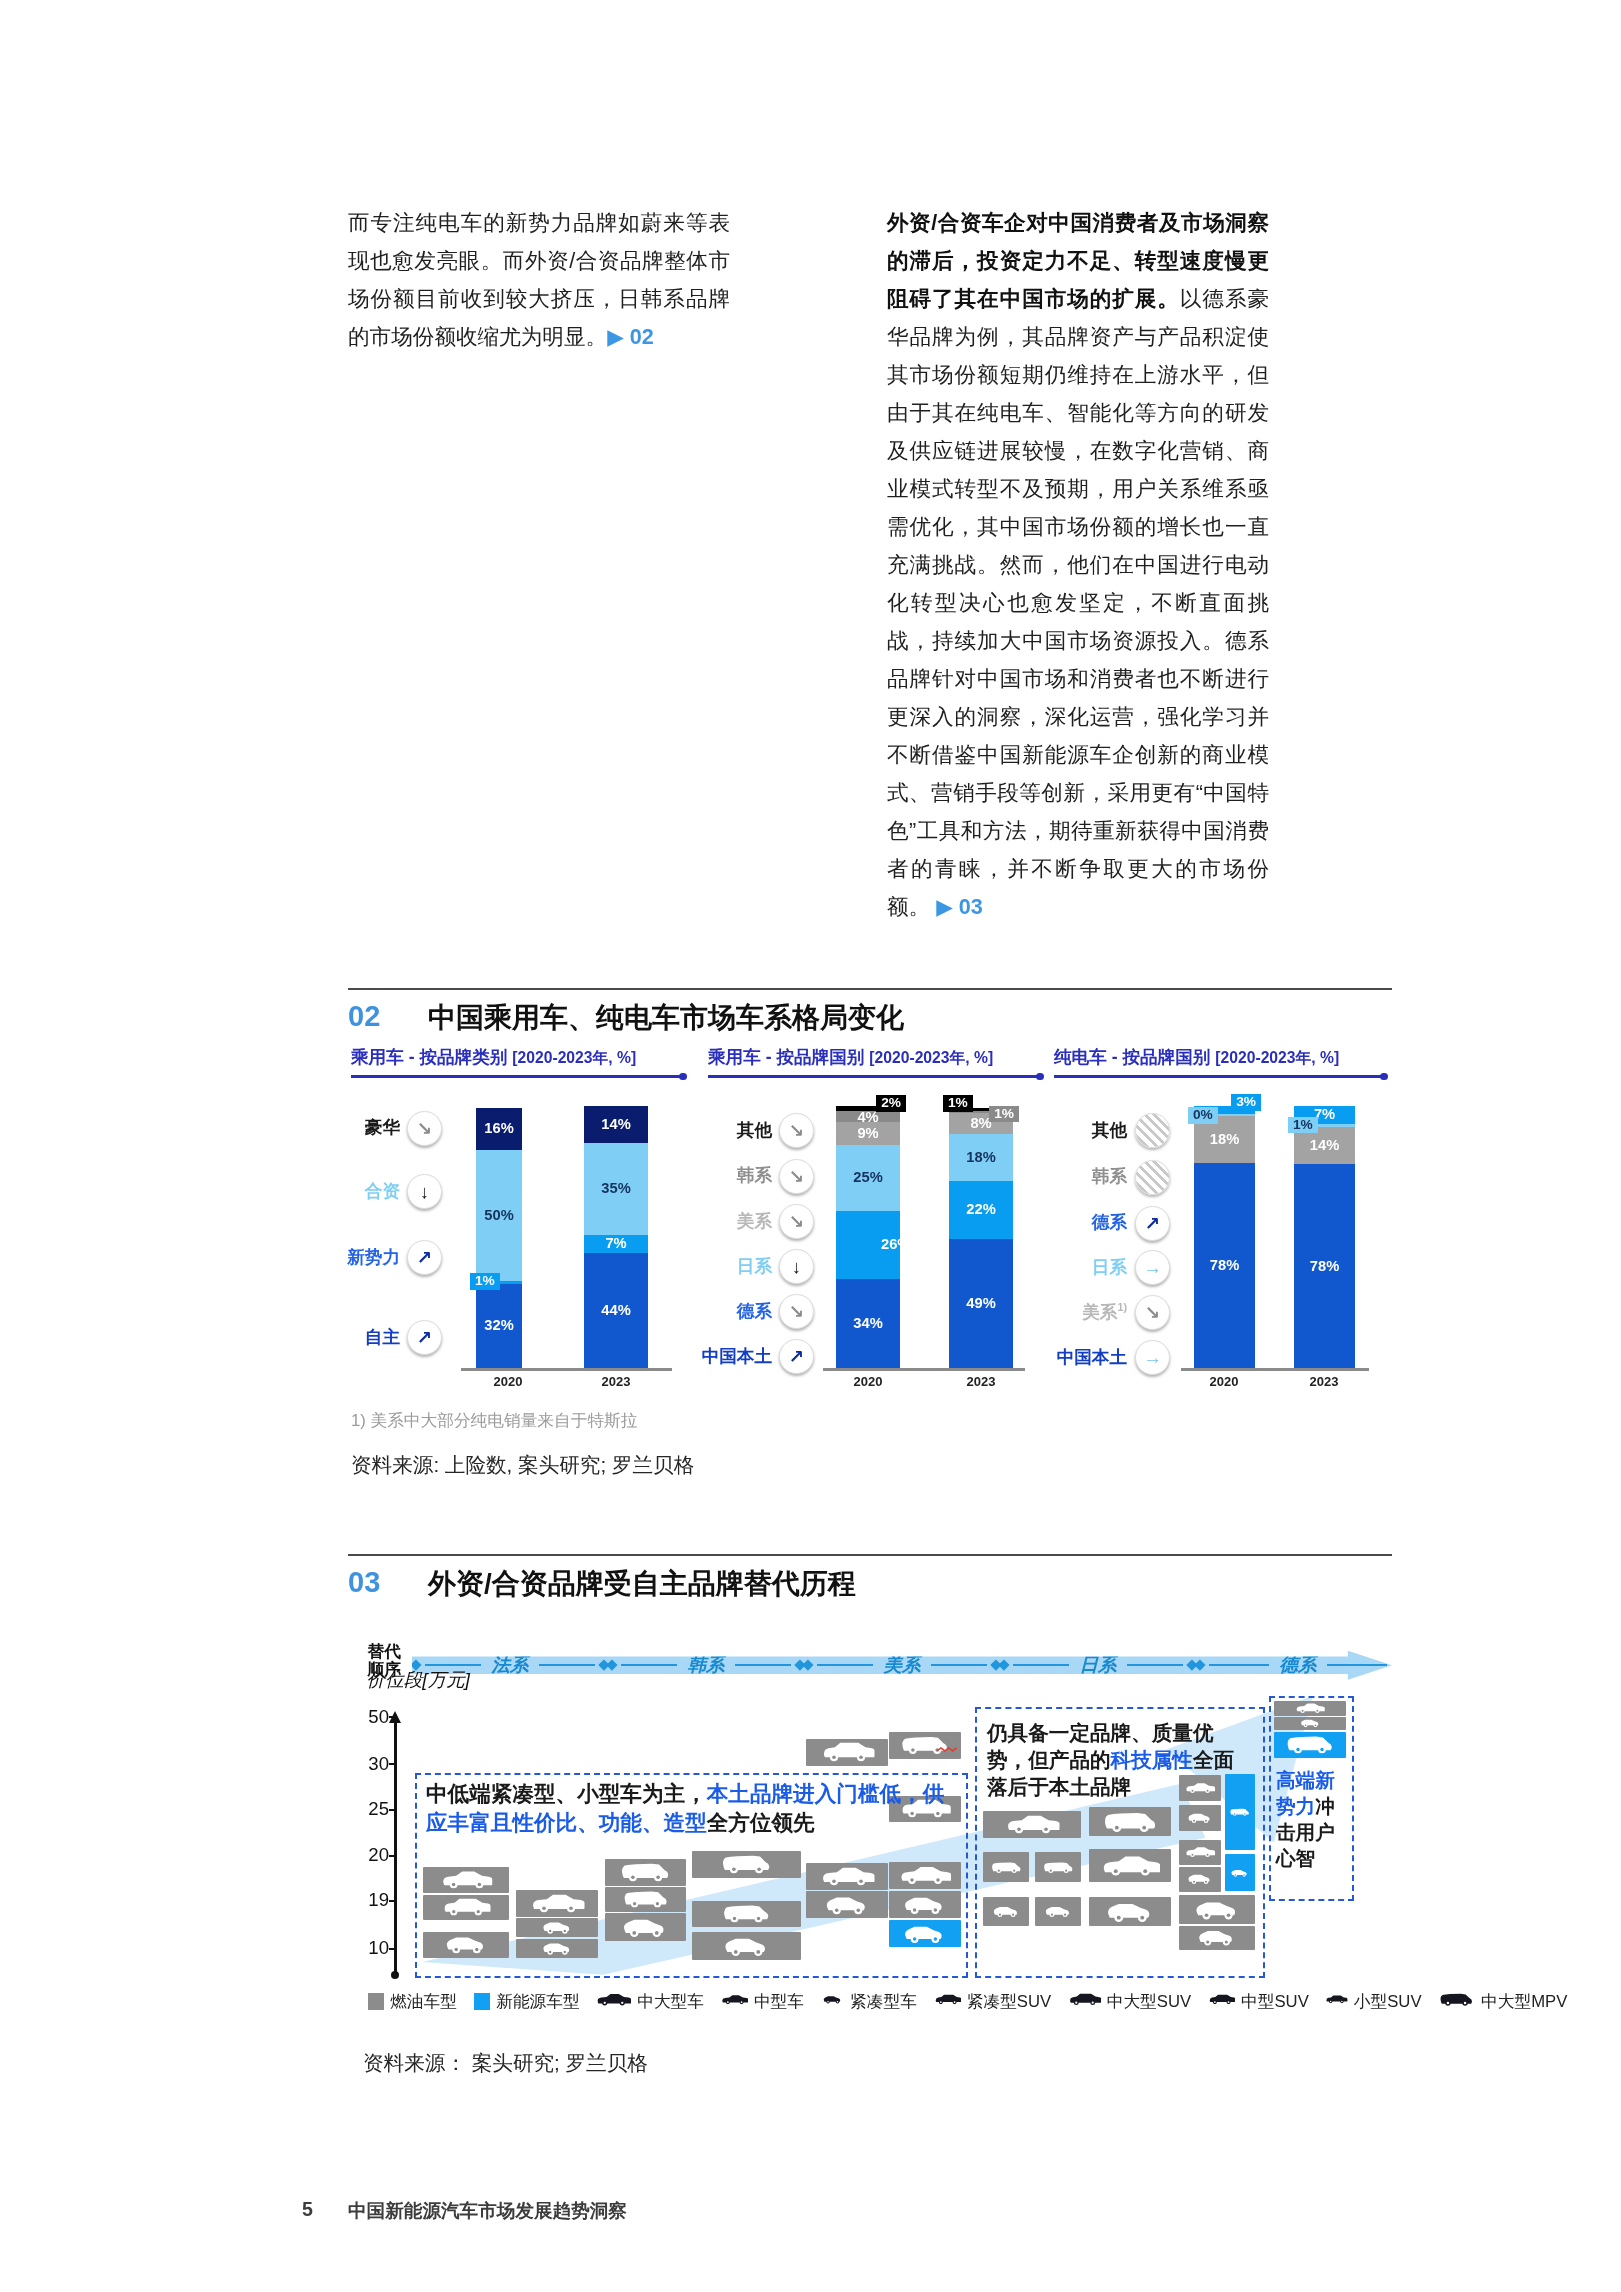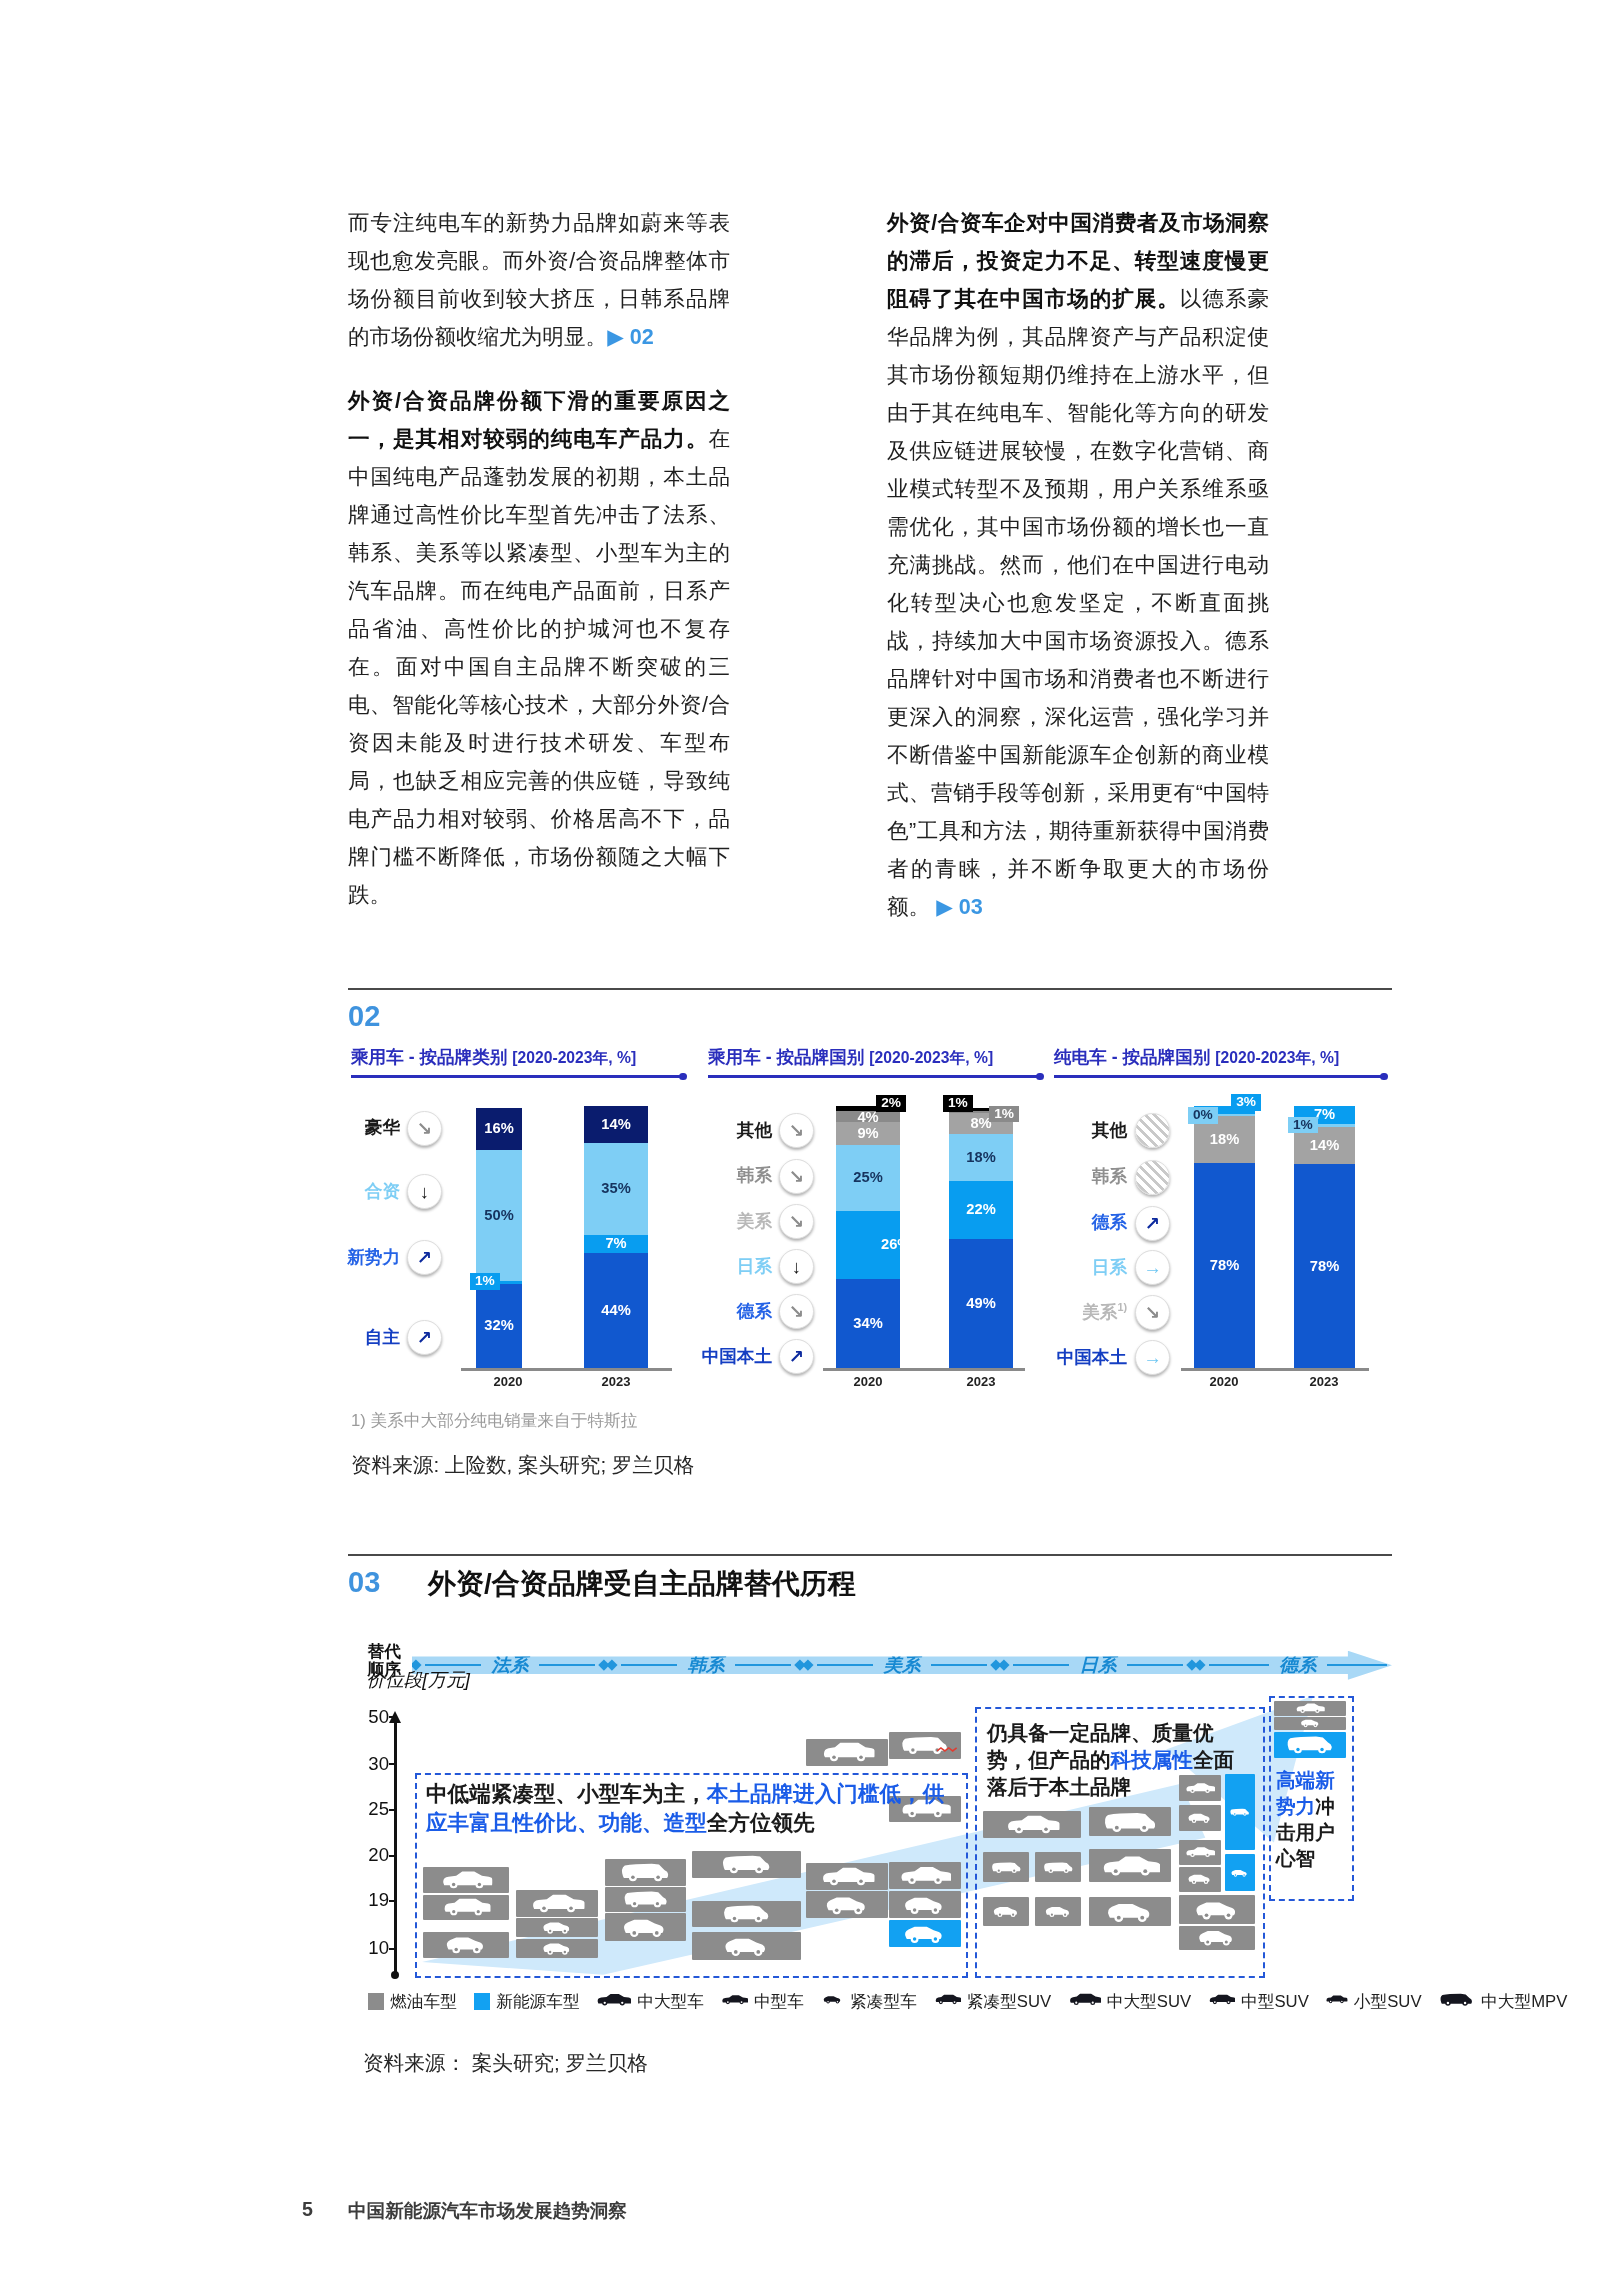--- a/index.html
+++ b/index.html
@@ -85,28 +85,28 @@
       <circle cx="42" cy="18" r="4.5" fill="currentColor"></circle>
         <circle cx="42" cy="18" r="2" fill="var(--bg)"></circle>
     </symbol>
   </defs>
 </svg>
 
 <div class="page">
 
   <div class="textcol" style="left:348px;">
     <p><span>而专注纯电车的新势力品牌如蔚来等表现也愈发亮眼。而外资/合资品牌整体市场份额目前收到较大挤压，日韩系品牌的市场份额收缩尤为明显。</span><span class="ref">▶ 02</span></p>
-    <p><strong>外资/合资品牌份额下滑的重要原因之一，是其相对较弱的纯电车产品力。</strong><span>在中国纯电产品蓬勃发展的初期，本土品牌通过高性价比车型首先冲击了法系、韩系、美系等以紧凑型、小型车为主的汽车品牌。而在纯电产品面前，日系产品省油、高性价比的护城河也不复存在。面对中国自主品牌不断突破的三电、智能化等核心技术，大部分外资/合资因未能及时进行技术研发、车型布局，也缺乏相应完善的供应链，导致纯电产品力相对较弱、价格居高不下，品牌门槛不断降低，市场份额随之大幅下跌。</span></p>
   </div>
   <div class="textcol" style="left:887px;">
     <p><strong>外资/合资车企对中国消费者及市场洞察的滞后，投资定力不足、转型速度慢更阻碍了其在中国市场的扩展。</strong><span>以德系豪华品牌为例，其品牌资产与产品积淀使其市场份额短期仍维持在上游水平，但由于其在纯电车、智能化等方向的研发及供应链进展较慢，在数字化营销、商业模式转型不及预期，用户关系维系亟需优化，其中国市场份额的增长也一直充满挑战。然而，他们在中国进行电动化转型决心也愈发坚定，不断直面挑战，持续加大中国市场资源投入。德系品牌针对中国市场和消费者也不断进行更深入的洞察，深化运营，强化学习并不断借鉴中国新能源车企创新的商业模式、营销手段等创新，采用更有“中国特色”工具和方法，期待重新获得中国消费者的青睐，并不断争取更大的市场份额。</span> <span class="ref">▶ 03</span></p>
   </div>
 
   <div class="rule" style="top:988px;"></div>
   <div class="fignum" style="left:348px;top:1000px;">02</div>
+  <div class="figtitle" style="left:428px;top:999px;">中国乘用车、纯电车市场车系格局变化</div>
   <div id="fig02-body">
       <div class="subt" style="left: 351px; top: 1045px;"><span>乘用车 - 按品牌类别 </span><span class="rng">[2020-2023年, %]</span></div>
       <div class="subul" style="left: 351px; top: 1075px; width: 333px;">
         <span class="dot"></span>
       </div>
       <div class="catlab" style="left: 253px; top: 1115px; color: rgb(26, 26, 26);">豪华</div>
       <div class="caticon" style="left: 407px; top: 1111px; color: rgb(140, 140, 140);">↘</div>
       <div class="catlab" style="left: 253px; top: 1179px; color: rgb(126, 206, 245);">合资</div>
       <div class="caticon" style="left: 407px; top: 1174px; color: rgb(17, 17, 17);">↓</div>
       <div class="catlab" style="left: 253px; top: 1245px; color: rgb(37, 99, 230);">新势力</div>

